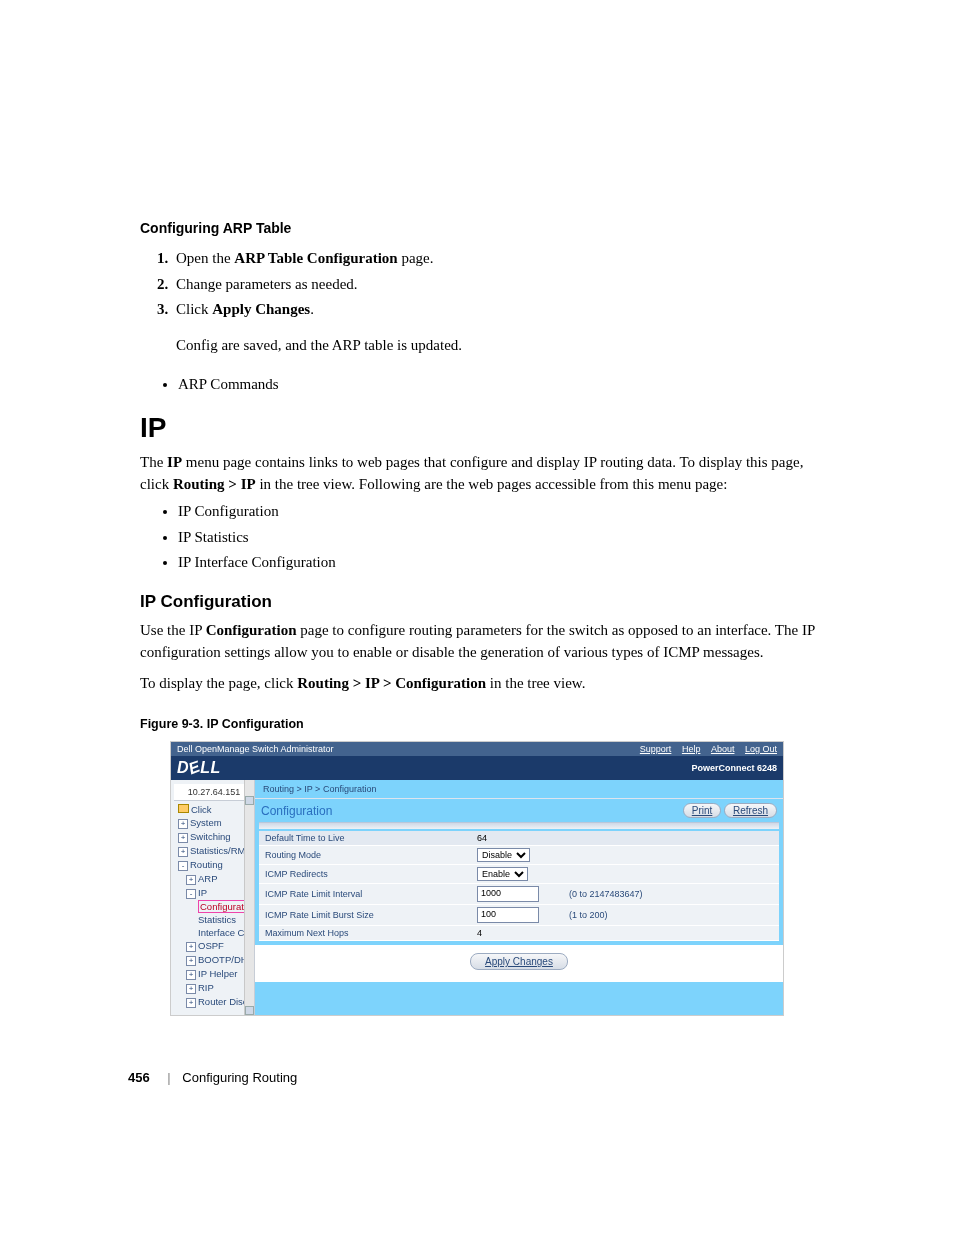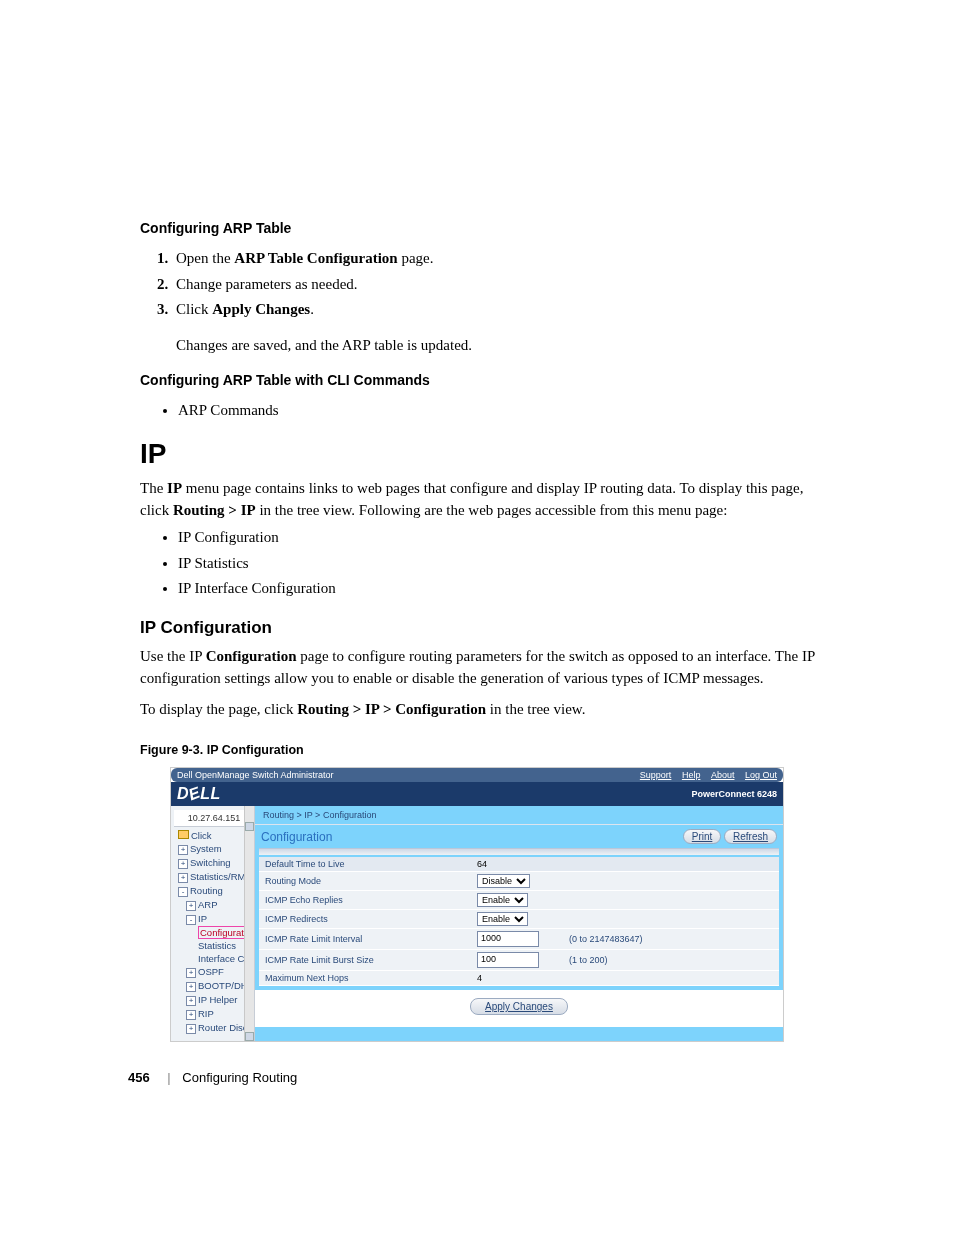--- a/index.html
+++ b/index.html
@@ -88,21 +88,20 @@
   }
   .shot .topbar {
     background: #43638e;
     color: #fff;
     height: 14px;
     display: flex;
     justify-content: space-between;
     padding: 0 6px;
     font-size: 9px;
     align-items: center;
-    border-radius: 6px;
   }
   .shot .topbar .tb-right span { margin-left: 8px; text-decoration: underline;}
   .shot .logobar {
     background: #1b3a6a;
     height: 24px;
     display: flex; align-items: center; justify-content: space-between;
     padding: 0 6px;
     color: #fff;
   }
   .dell-logo {
@@ -179,23 +178,22 @@
 
   <ol class="steps">
     <li><span>
       <span>Open the </span><b>ARP Table Configuration</b><span> page.</span>
     </span></li>
     <li><span>Change parameters as needed.</span></li>
     <li><span>
       <span>Click </span><b>Apply Changes</b><span>.</span>
     </span></li>
   </ol>
-  <div class="result-line">Changes are saved, and the ARP table is updated.</div>
-
-  <div class="h4 sans-bold">Configuring ARP Table with CLI Commands</div>
+  <div class="result-line">Config are saved, and the ARP table is updated.</div>
+
   <ul class="bullets">
     <li>ARP Commands</li>
   </ul>
 
   <div class="h1">IP</div>
   <div class="body-text">
     <span>The </span><b>IP</b><span> menu page contains links to web pages that configure and display IP routing data. To display this page, click </span><b>Routing &gt; IP</b><span> in the tree view. Following are the web pages accessible from this menu page:</span>
   </div>
   <ul class="bullets">
     <li>IP Configuration</li>
@@ -267,25 +265,20 @@
             <td style="width:200px;">Default Time to Live</td>
             <td class="val" style="width:80px;">64</td>
             <td></td>
           </tr>
           <tr>
             <td>Routing Mode</td>
             <td class="val"><select><option>Disable</option></select></td>
             <td></td>
           </tr>
           <tr>
-            <td>ICMP Echo Replies</td>
-            <td class="val"><select><option>Enable</option></select></td>
-            <td></td>
-          </tr>
-          <tr>
             <td>ICMP Redirects</td>
             <td class="val"><select><option>Enable</option></select></td>
             <td></td>
           </tr>
           <tr>
             <td>ICMP Rate Limit Interval</td>
             <td class="val"><span class="inputlike">1000</span></td>
             <td>(0 to 2147483647)</td>
           </tr>
           <tr>

